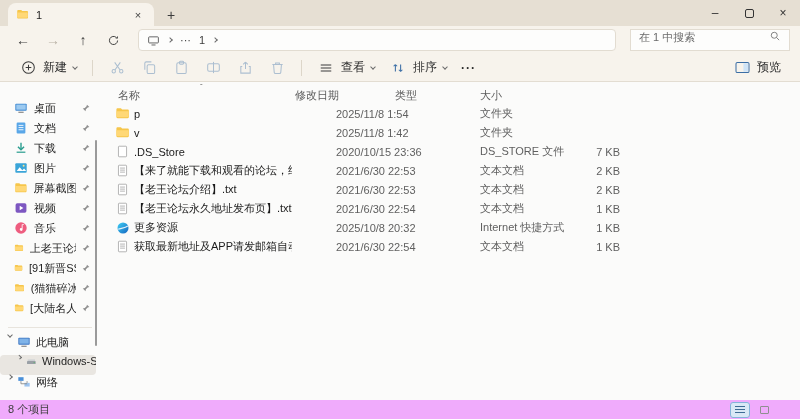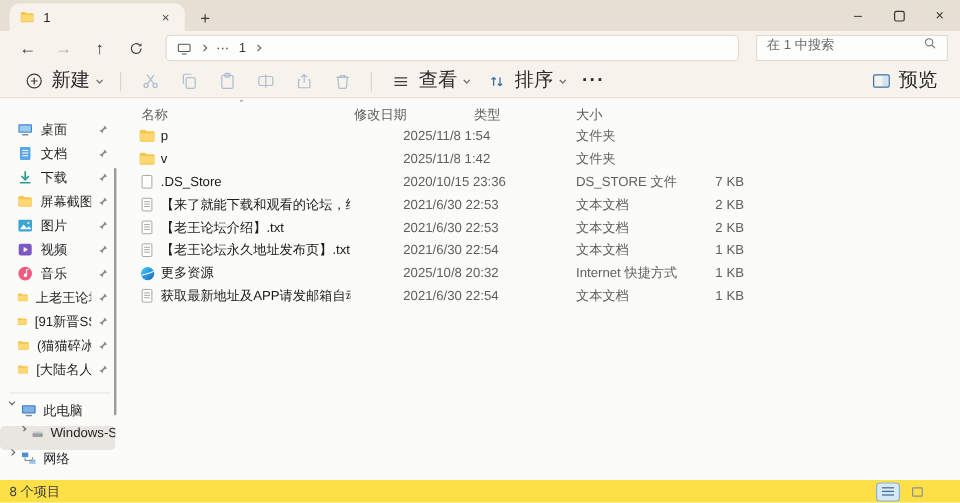--- a/index.html
+++ b/index.html
@@ -28,21 +28,21 @@
   .searchbox { margin-left:10px; flex:1; height:22px; background:#fdfdfc; border:1px solid #e2dcd1; border-radius:0;
     display:flex; padding:0 8px; font-size:11px; color:#6a6a6a; }
   .searchbox .mag { margin-left:auto; }
   .chev { width:5px; height:5px; border-right:1.3px solid #6b6b6b; border-bottom:1.3px solid #6b6b6b; display:inline-block; }
   .chev.right { transform:rotate(-45deg); }
   .chev.down { transform:rotate(45deg); margin-top:-2px; }
   .chev.sm { width:4px; height:4px; }
 
   
   .toolbar { position:absolute; left:0; top:54px; width:800px; height:28px; background:#f7f3ec;
-    border-bottom:1px solid #e3ddd2; display:flex; align-items:center; padding:0 12px; font-size:16px; }
+    border-bottom:1px solid #e3ddd2; display:flex; align-items:center; padding:0 12px; font-size:12px; }
   .tbtn { display:flex; align-items:center; gap:6px; padding:0 7px; height:24px; border-radius:4px; color:#2b2b2b; }
   .tico { display:flex; align-items:center; justify-content:center; width:18px; height:18px; }
   .tsep { width:1px; height:16px; background:#ddd6c9; margin:0 8px; }
   .tspacer { flex:1; }
   .disabled-ico { opacity:.95; }
 
   
   .main { position:absolute; left:0; top:82px; width:800px; height:318px; background:#fbfbfa; display:flex; }
   .sidebar { position:relative; width:100px; height:318px; padding-top:16px; overflow:hidden; }
   .side-item { height:20px; display:flex; align-items:center; gap:6px; padding-left:14px; font-size:11px; white-space:nowrap; }
@@ -60,21 +60,21 @@
   .lh-name { width:177px; } .lh-date { width:100px; } .lh-type { width:85px; } .lh-size { width:55px; }
   .sort-caret { position:absolute; left:100px; top:-4px; font-size:8px; color:#5c5c5c; }
   .row { display:flex; height:19px; align-items:center; padding-left:15px; font-size:11px; }
   .f-ico { width:15px; height:15px; margin-right:4px; flex:0 0 auto; display:flex; align-items:center; justify-content:center; }
   .f-name { width:158px; color:#1b1b1b; white-space:nowrap; overflow:hidden; }
   .f-date,.f-type { color:#5f5f5f;margin-left:44px; }
   .f-date { width:100px; } .f-type { width:85px; }
   .f-size { width:55px; text-align:right; color:#5f5f5f; }
 
   
-  .statusbar { position:absolute; left:0; top:400px; width:800px; height:19px; background:#fde047;
+  .statusbar { position:absolute; left:0; top:400px; width:800px; height:19px; background:#f0abfc;
     display:flex; align-items:center; font-size:11px; color:#3c3c3c; padding:0 8px; }
   .viewtoggles { margin-left:auto; display:flex; gap:4px; margin-right:18px; }
   .vt { width:20px; height:16px; border-radius:3px; display:flex; align-items:center; justify-content:center; }
   .vt.active { background:#d9e8f5; border:1px solid #84b3da; }
   .vt .lines { width:10px; } .vt .lines div { height:1.4px; background:#3e6b94; margin:1.6px 0; }
   .vt .box { width:9px; height:8px; border:1.2px solid #8f8f8f; border-radius:1px; }
   svg { display:block; }
 </style>
 </head>
 <body>
@@ -261,37 +261,37 @@
           </svg>
         <span class="side-label">下载</span>
         <span class="pin">
             <svg width="8" height="8" viewBox="0 0 10 10">
               <path d="M6.2.8 9.2 3.8 7.1 4.3 4.9 6.5 4.4 9 1 5.6l2.5-.5L5.7 2.9z" fill="#8f8f8f"></path>
             </svg>
           </span>
       </div>
       <div class="side-item">
         <svg width="14" height="14" viewBox="0 0 16 16">
-            <path fill="#f6c64b" d="M1.5 3.8c0-.7.6-1.3 1.3-1.3h3.1c.4 0 .7.1.9.4l.8.8h5.9c.7 0 1.3.6 1.3 1.3v6.7c0 .7-.6 1.3-1.3 1.3H2.8c-.7 0-1.3-.6-1.3-1.3z"></path>
-            <path fill="#ffd876" d="M1.5 5.6h13v5.1c0 .7-.6 1.3-1.3 1.3H2.8c-.7 0-1.3-.6-1.3-1.3z"></path>
-          </svg>
-        <span class="side-label">屏幕截图</span>
-        <span class="pin">
-            <svg width="8" height="8" viewBox="0 0 10 10">
-              <path d="M6.2.8 9.2 3.8 7.1 4.3 4.9 6.5 4.4 9 1 5.6l2.5-.5L5.7 2.9z" fill="#8f8f8f"></path>
-            </svg>
-          </span>
-      </div>
-      <div class="side-item">
-        <svg width="14" height="14" viewBox="0 0 16 16">
             <rect x="1.5" y="2.5" width="13" height="11" rx="1.2" fill="#3ba5d8"></rect>
             <path d="M3 11.5 6.5 7l3 3.5 2-2 2.5 3z" fill="#fff"></path>
             <circle cx="11" cy="5.5" r="1.1" fill="#ffe28a"></circle>
           </svg>
         <span class="side-label">图片</span>
+        <span class="pin">
+            <svg width="8" height="8" viewBox="0 0 10 10">
+              <path d="M6.2.8 9.2 3.8 7.1 4.3 4.9 6.5 4.4 9 1 5.6l2.5-.5L5.7 2.9z" fill="#8f8f8f"></path>
+            </svg>
+          </span>
+      </div>
+      <div class="side-item">
+        <svg width="14" height="14" viewBox="0 0 16 16">
+            <path fill="#f6c64b" d="M1.5 3.8c0-.7.6-1.3 1.3-1.3h3.1c.4 0 .7.1.9.4l.8.8h5.9c.7 0 1.3.6 1.3 1.3v6.7c0 .7-.6 1.3-1.3 1.3H2.8c-.7 0-1.3-.6-1.3-1.3z"></path>
+            <path fill="#ffd876" d="M1.5 5.6h13v5.1c0 .7-.6 1.3-1.3 1.3H2.8c-.7 0-1.3-.6-1.3-1.3z"></path>
+          </svg>
+        <span class="side-label">屏幕截图</span>
         <span class="pin">
             <svg width="8" height="8" viewBox="0 0 10 10">
               <path d="M6.2.8 9.2 3.8 7.1 4.3 4.9 6.5 4.4 9 1 5.6l2.5-.5L5.7 2.9z" fill="#8f8f8f"></path>
             </svg>
           </span>
       </div>
       <div class="side-item">
         <svg width="14" height="14" viewBox="0 0 16 16">
             <rect x="1.8" y="2.5" width="12.4" height="11" rx="2" fill="#7d57c1"></rect>
             <path d="M6.5 5.5v5l4.2-2.5z" fill="#fff"></path>

